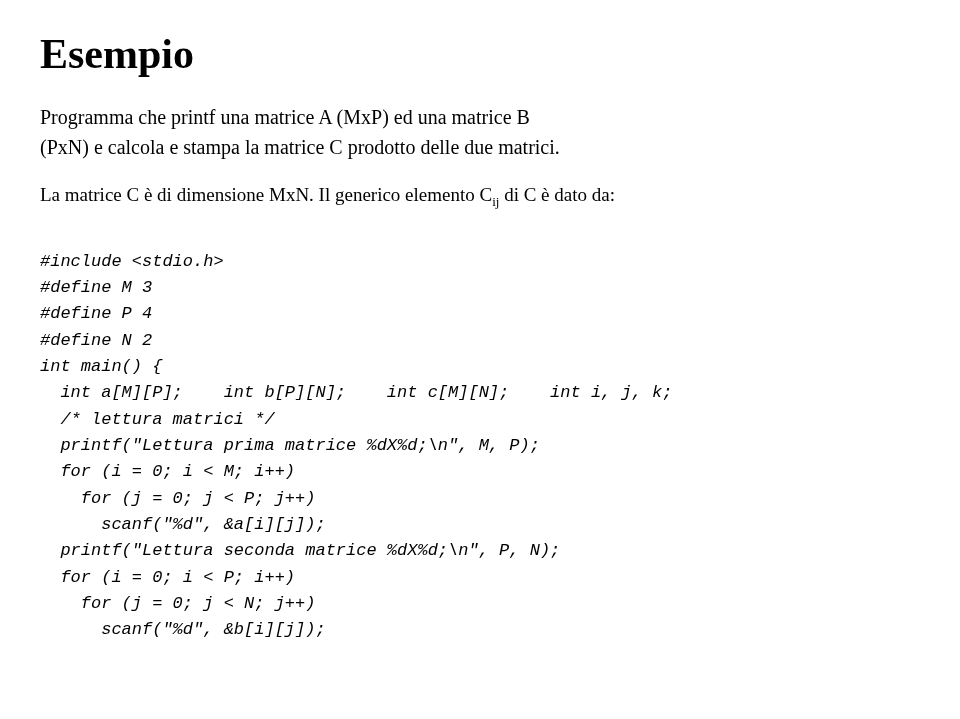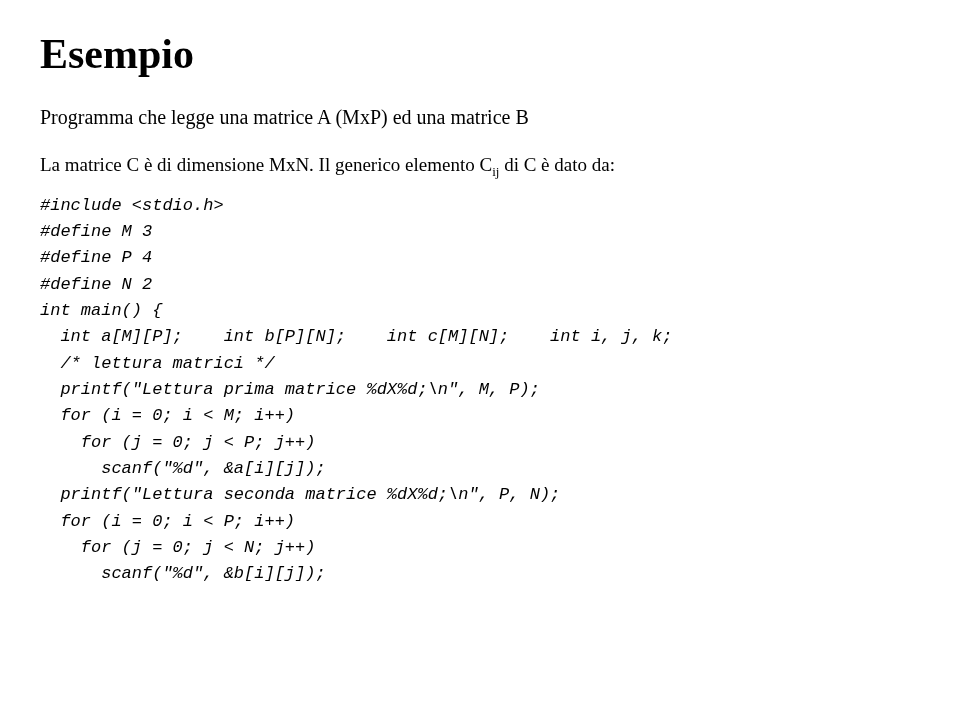--- a/index.html
+++ b/index.html
@@ -28,21 +28,21 @@
     .intro-text {
       font-size: 20px;
       line-height: 1.5;
       margin-bottom: 18px;
       font-family: 'Times New Roman', Times, serif;
     }
 
     .math-section {
       font-size: 19px;
       line-height: 1.6;
-      margin-bottom: 10px;
+      margin-bottom: 36px;
       font-family: 'Times New Roman', Times, serif;
     }
 
     .math-formula {
       text-align: center;
       font-size: 21px;
       margin: 8px 0 8px 0;
       font-family: 'Times New Roman', Times, serif;
     }
 
@@ -64,21 +64,22 @@
       font-size: 13px;
       vertical-align: sub;
     }
   </style>
 </head>
 <body>
 
 <h1 class="page-title">Esempio</h1>
 
 <p class="intro-text">
-  <span>Programma che legge una matrice A (MxP) ed una matrice B</span><br>
+  <span>Programma che printf una matrice A (MxP) ed una matrice B</span><br>
+  <span>(PxN) e calcola e stampa la matrice C prodotto delle due matrici.</span>
 </p>
 
 <div class="math-section">
   <span>La matrice C è di dimensione MxN. Il generico elemento C<sub>ij</sub> di C è dato da:</span>
 </div>
 
 <div class="code-block">#include &lt;stdio.h&gt;
 #define M 3
 #define P 4
 #define N 2

